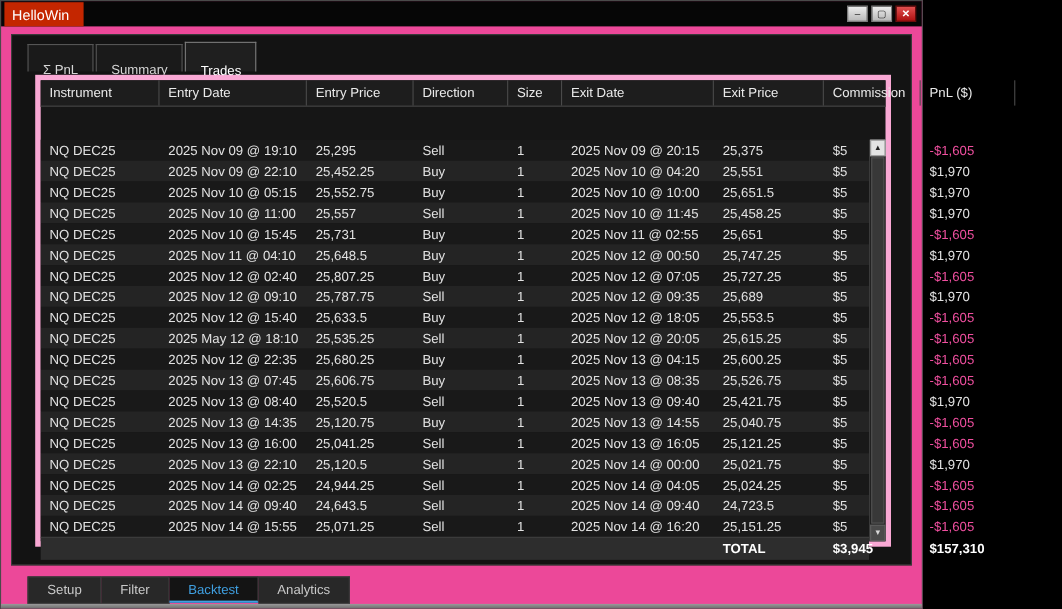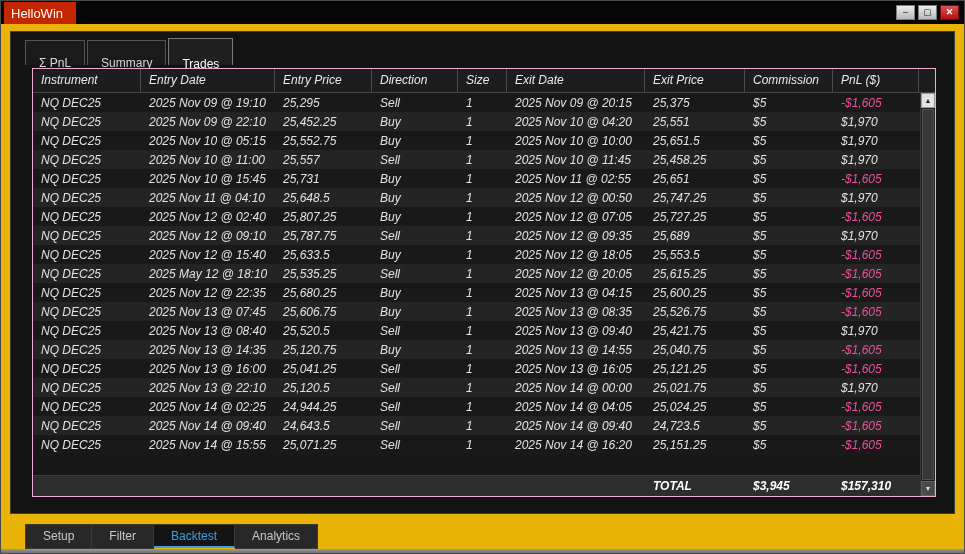--- a/index.html
+++ b/index.html
@@ -1,21 +1,21 @@
 <!DOCTYPE html>
 <html style="--title-red: #c42600; --negative-pnl: #ef4f9f; --positive-pnl: #e2e2e2; --accent-blue: #3f9fe0;"><head>
 <meta charset="utf-8">
 <style>
   * { margin:0; padding:0; box-sizing:border-box; }
   html,body { background:#000; }
   body { width:965px; height:554px; position:relative; overflow:hidden;
          font-family:"Liberation Sans", sans-serif; }
 
-  .window { position:absolute; left:0; top:0; width:965px; height:554px;
-            background:#eab308; border:1px solid #4a4a4a;
+  .window { position:absolute; left:0; top:0; width:839px; height:554px;
+            background:#ec4899; border:1px solid #4a4a4a;
             display:flex; flex-direction:column; }
 
   
   .titlebar { flex:0 0 23px; background:#060606; display:flex; align-items:stretch; }
   .title-badge { background:var(--title-red,#c42600); color:#fff; font-size:13px;
                  display:flex; align-items:center; padding:0 13px 0 7px; margin:1px 0 0 3px; }
   .win-controls { margin-left:auto; display:flex; align-items:center; gap:3px; padding-right:5px; }
   .win-btn { width:19px; height:15px; font-size:9px; line-height:13px; text-align:center;
              background:linear-gradient(#ececec,#b9b9b9); border:1px solid #7d7d7d; color:#1c1c1c; }
   .win-btn.close { background:linear-gradient(#e25050,#ae1010); color:#fff;
@@ -26,26 +26,26 @@
            display:flex; flex-direction:column; min-height:0; }
 
   
   .tabstrip { flex:0 0 33px; display:flex; align-items:flex-end; padding:0 0 0 14px; }
   .ttab { background:#1a1a1a; border:1px solid #555; border-bottom:none; color:#d6d6d6;
           font-size:12px; padding:12px 13px; height:21px; line-height:21px; margin-right:2px; }
   .ttab.active { height:27px; line-height:27px; background:#1f1f1f; color:#fff;
                  border-color:#7a7a7a; font-weight:normal; position:relative; z-index:2; }
 
   
-  .tablewrap { flex:1; margin:3px 18px 16px 21px; border:1px solid #f9a8d4;
-               background:#161616; display:flex; flex-direction:column; min-height:0;font-style:italic; }
+  .tablewrap { flex:1; margin:3px 18px 16px 21px; border:5px solid #f9a8d4;
+               background:#161616; display:flex; flex-direction:column; min-height:0; }
   .thead { flex:0 0 24px; display:flex; background:#1d1d1d; border-bottom:1px solid #464646; }
   .hcell { font-size:12px; color:#eaeaea; line-height:23px; padding-left:8px;
            border-right:1px solid #4a4a4a; white-space:nowrap; overflow:hidden; flex:none; }
-  .tmain { flex:1; display:flex; min-height:0; }
+  .tmain { flex:1; display:flex; min-height:0;margin-top:30px; }
   .rowsarea { flex:1; display:flex; flex-direction:column; min-width:0; }
   .rows { display:flex; flex-direction:column; }
   .trow { flex:0 0 19px; height:19px; display:flex; align-items:center; }
   .trow.odd  { background:#191919; }
   .trow.even { background:#242424; }
   .tcell { font-size:12px; color:var(--positive-pnl,#e0e0e0); padding-left:8px;
            white-space:nowrap; overflow:hidden; flex:none; }
   .tcell.neg { color:var(--negative-pnl,#ef4f9f); }
   .fill { flex:1; background:#181818; }
   .tfoot { flex:0 0 21px; display:flex; align-items:center; background:#2d2d2d;

